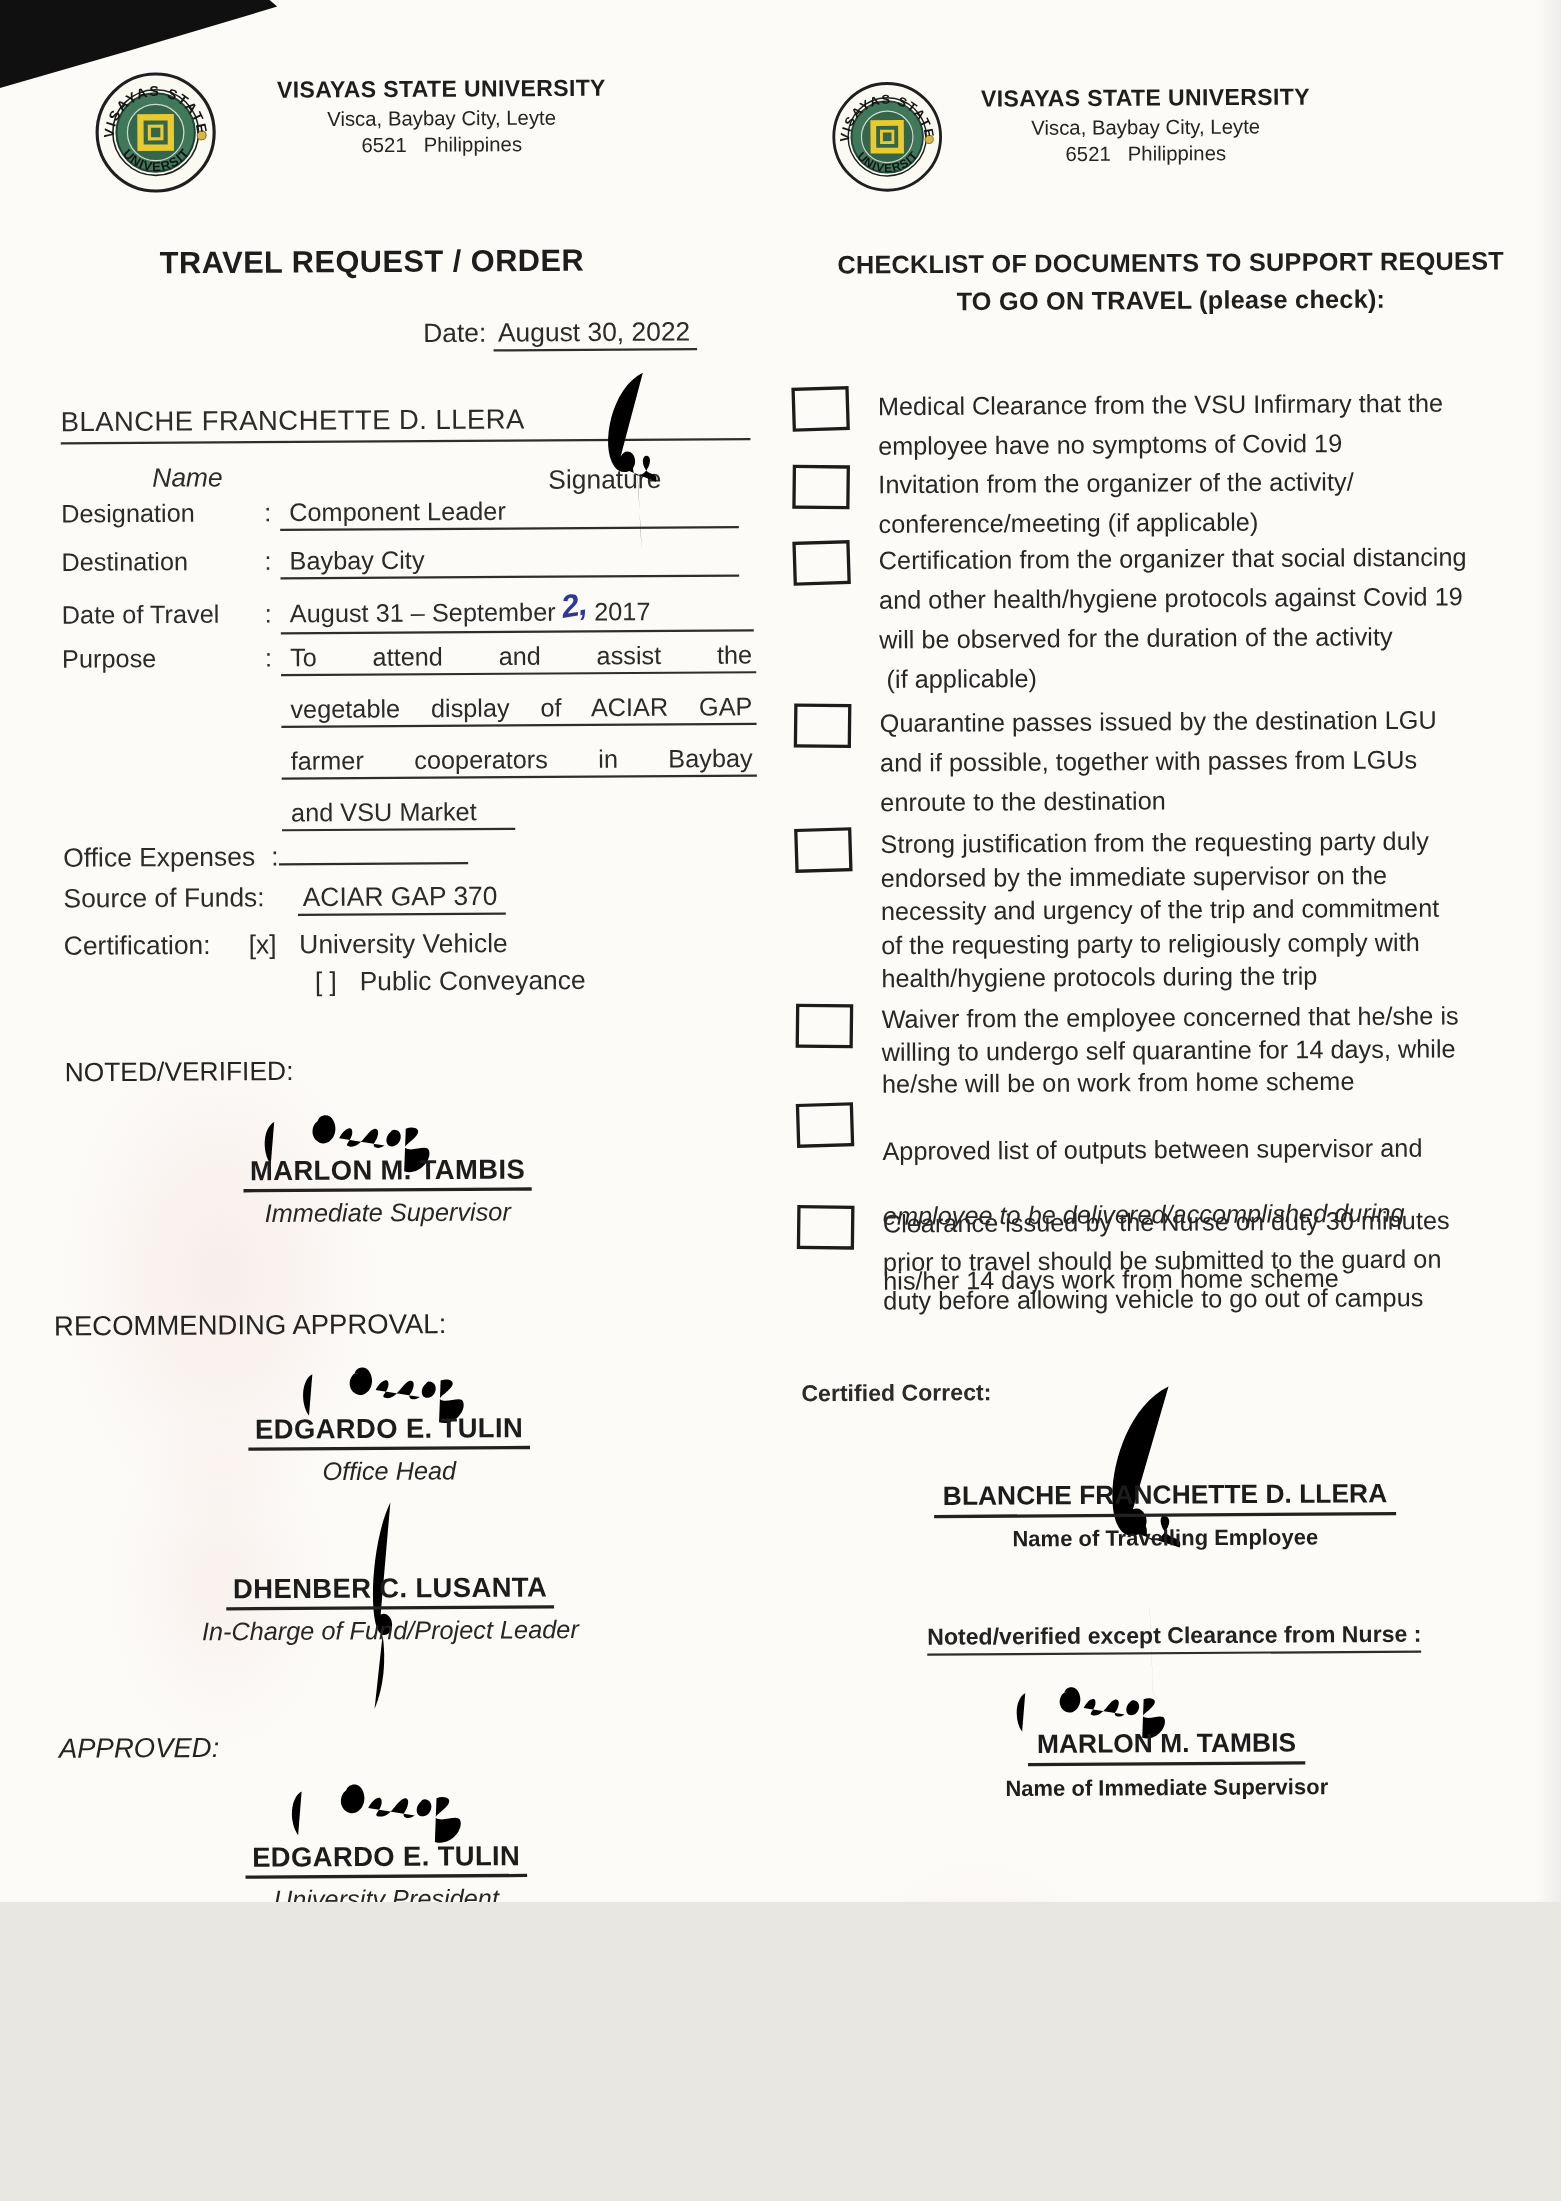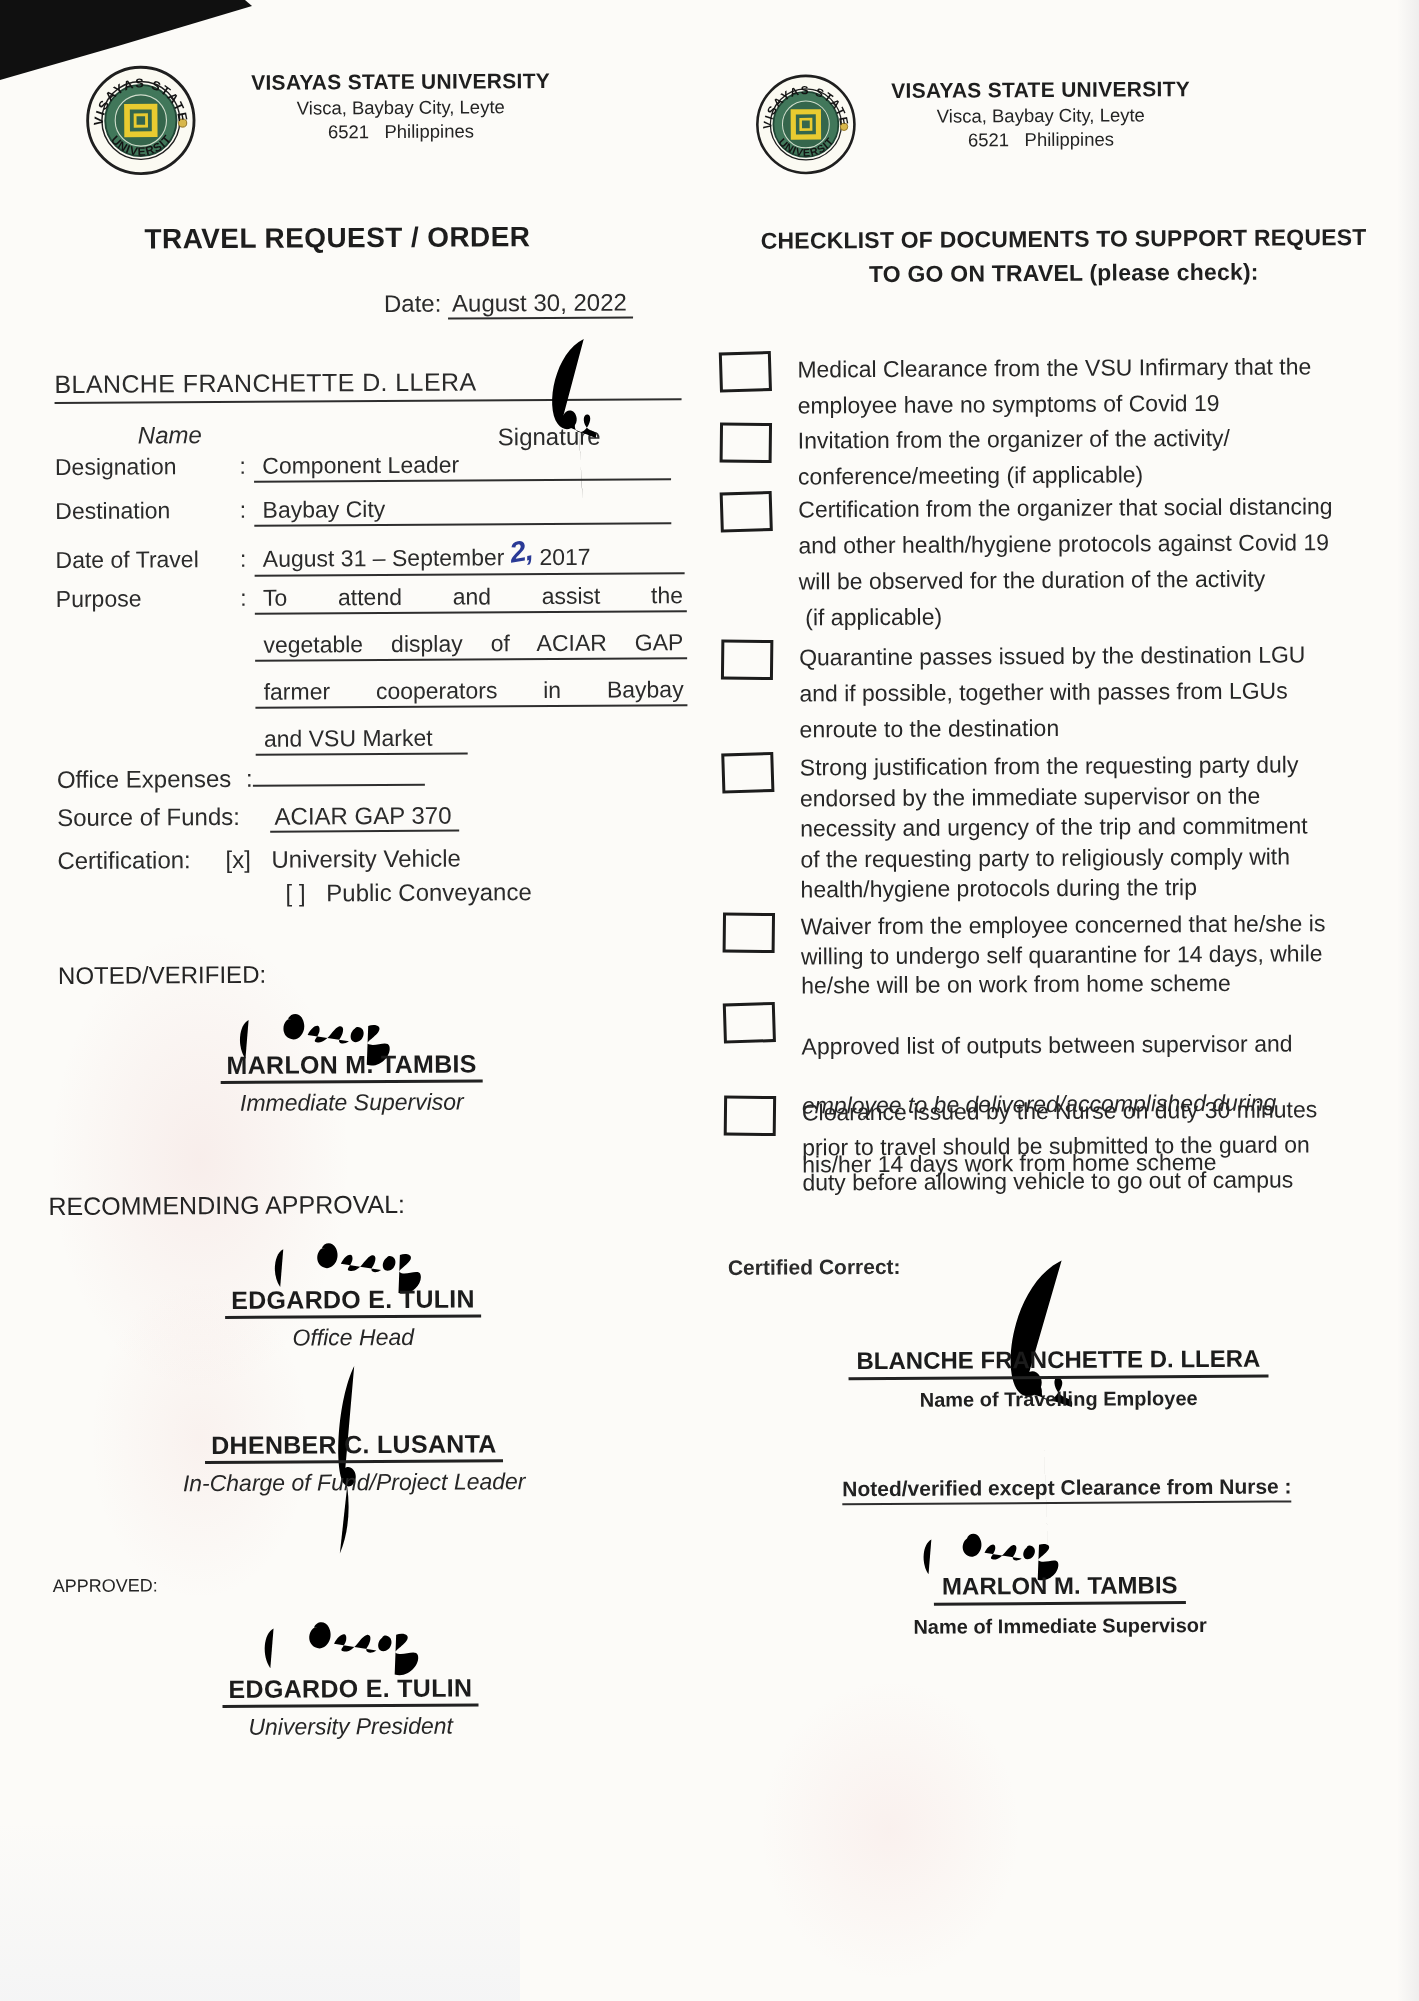--- a/index.html
+++ b/index.html
@@ -1,16 +1,16 @@
 <!DOCTYPE html>
 <html><head>
 <meta charset="utf-8">
 <style>
   html,body{margin:0;padding:0;background:#e9e7e2;}
-  .page{position:relative;width:1419px;height:2001px;background:#fcfbf8;overflow:hidden;
+  .page{position:relative;width:1419px;height:1729px;background:#fcfbf8;overflow:hidden;
         font-family:"Liberation Sans",sans-serif;color:#2b2b2b;}
   .sheet{position:absolute;inset:0;transform:rotate(-0.35deg);transform-origin:50% 40%;}
   .abs{position:absolute;}
   .corner-black{position:absolute;left:0;top:0;width:270px;height:95px;background:#101010;
         clip-path:polygon(0 0,245px 0,252px 6px,118px 46px,0 80px);}
   .hdr-name{font-weight:bold;font-size:21px;letter-spacing:.3px;color:#1e1e1e;}
   .hdr-addr{font-size:18.5px;margin-top:3px;color:#242424;}
   .hdr-addr2{font-size:18.5px;margin-top:2px;white-space:pre;color:#242424;}
   .center{text-align:center;}
   .form-title{font-weight:bold;font-size:28px;letter-spacing:.4px;color:#1d1d1d;}
@@ -199,21 +199,21 @@
       <div class="sig-title">Office Head</div>
     </div>
     <svg class="sig" style="left:312px;top:1350px;" width="62" height="212">
         <use href="#sigLus"></use>
       </svg>
     <div class="abs blk-center" style="left:150px;top:1428px;width:400px;">
       <span class="sig-name">DHENBER C. LUSANTA</span>
       <div class="sig-title">In-Charge of Fund/Project Leader</div>
     </div>
 
-    <div class="abs sec-head" style="left:48px;top:1572px;font-size:18px;">APPROVED:</div>
+    <div class="abs sec-head" style="left:48px;top:1572px;font-size:25px;font-style:italic;">APPROVED:</div>
     <svg class="sig" style="left:236px;top:1600px;" width="210" height="82">
         <use href="#sigA"></use>
       </svg>
     <div class="abs blk-center" style="left:175px;top:1672px;width:340px;">
       <span class="sig-name">EDGARDO E. TULIN</span>
       <div class="sig-title">University President</div>
     </div>
 
     <div class="abs" style="left:758px;top:73px;width:104px;height:104px;">
       <svg width="104" height="104">

